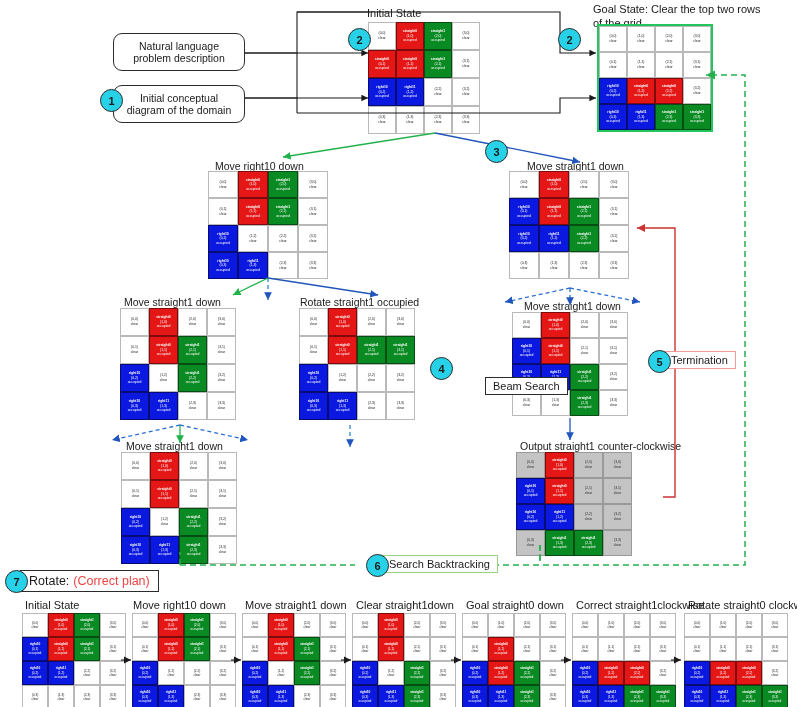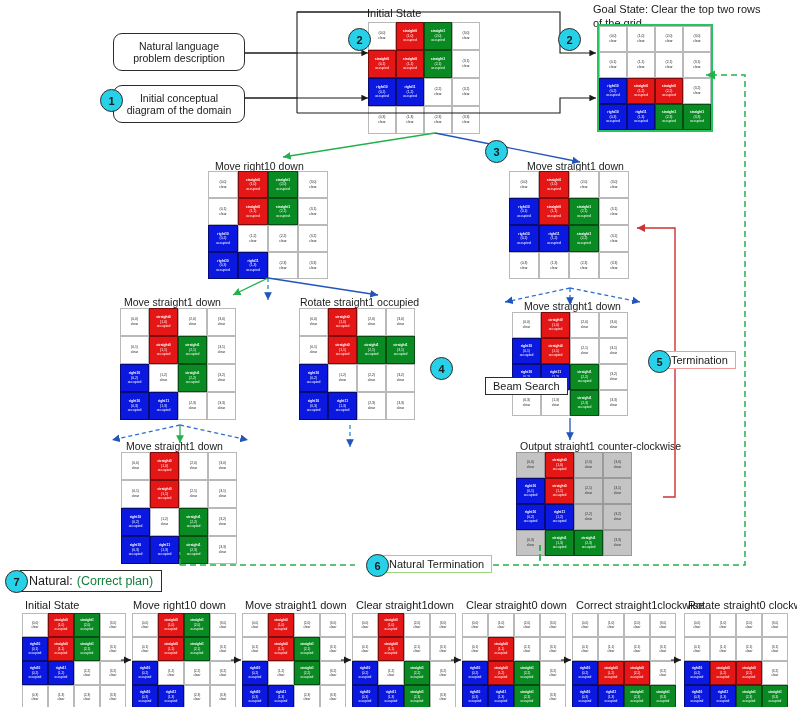--- a/index.html
+++ b/index.html
@@ -15,21 +15,21 @@
           background:#27d2e8;border:1.4px solid #2b2b2b;
           display:flex;align-items:center;justify-content:center;
           font-size:11px;font-weight:700;color:#1b1b1b;z-index:40;}
   
   .cbox{position:absolute;background:#fff;border:1.3px solid #2b2b2b;
         font-size:11px;padding:2px 7px;box-sizing:border-box;z-index:39;
         display:flex;align-items:center;white-space:nowrap;}
   .cbox.pink{border-color:#f29b9b;}
   .cbox.green{border-color:#9bd27a;}
   .cbox.out{font-size:12.5px;padding:3px 8px;}
-  .cbox.out .grn{color:#15803d;}
+  .cbox.out .grn{color:#ef4444;}
   
   .stitle{position:absolute;font-size:10.5px;white-space:nowrap;color:#1a1a1a;}
   .stitle.big{font-size:11px;}
   .gtitle{position:absolute;font-size:11px;line-height:14px;width:175px;}
   
   .grid{position:absolute;display:grid;box-sizing:border-box;}
   .cell{box-sizing:border-box;border:0.6px solid #b9b9b9;overflow:hidden;
         display:flex;flex-direction:column;align-items:center;justify-content:center;
         background:#fff;}
   .cell .nm{font-weight:700;width:100%;text-align:center;
@@ -145,24 +145,24 @@
 <div class="stitle big" style="left:367px;top:7px;">Initial State</div>
 <div class="gtitle" style="left:593px;top:2px;">Goal State: Clear the top two rows of the grid.</div>
 
 <div class="cbox" style="left:445px;top:377px;margin-left:40px;">
   <span>Beam Search</span>
   </div>
 <div class="cbox pink" style="left:663px;top:351px;">
   <span>Termination</span>
   </div>
 <div class="cbox green" style="left:381px;top:555px;">
-  <span>Natural Termination</span>
+  <span>Search Backtracking</span>
   </div>
 <div class="cbox out" style="left:20px;top:570px;">
-  <span>Natural:</span>
+  <span>Rotate:</span>
   <span style="width:4px"></span>
   <span class="grn">(Correct plan)</span>
 </div>
 
 <div class="stitle" style="left:215px;top:160px;">Move right10 down</div>
 <div class="stitle" style="left:527px;top:160px;">Move straight1 down</div>
 <div class="stitle" style="left:124px;top:296px;">Move straight1 down</div>
 <div class="stitle" style="left:300px;top:296px;">Rotate straight1 occupied</div>
 <div class="stitle" style="left:524px;top:300px;">Move straight1 down</div>
 <div class="stitle" style="left:126px;top:440px;">Move straight1 down</div>
@@ -1244,21 +1244,21 @@
       <div class="co">(2,3)</div>
       <div class="co">occupied</div>
     </div>
     <div class="cell" style="font-size: 3.2px; line-height: 4.4px;">
       <div class="nm"></div>
       <div class="co">(3,3)</div>
       <div class="co">clear</div>
     </div>
   </div>
 
-<div class="stitle big" style="left:466px;top:599px;">Clear straight0 down</div>
+<div class="stitle big" style="left:466px;top:599px;">Goal straight0 down</div>
 <div class="grid" style="left: 462px; top: 613px; grid-template-columns: repeat(4, 26px); grid-template-rows: repeat(4, 24px);">
     <div class="cell" style="font-size: 3.2px; line-height: 4.4px;">
       <div class="nm"></div>
       <div class="co">(0,0)</div>
       <div class="co">clear</div>
     </div>
     <div class="cell" style="font-size: 3.2px; line-height: 4.4px;">
       <div class="nm"></div>
       <div class="co">(1,0)</div>
       <div class="co">clear</div>

